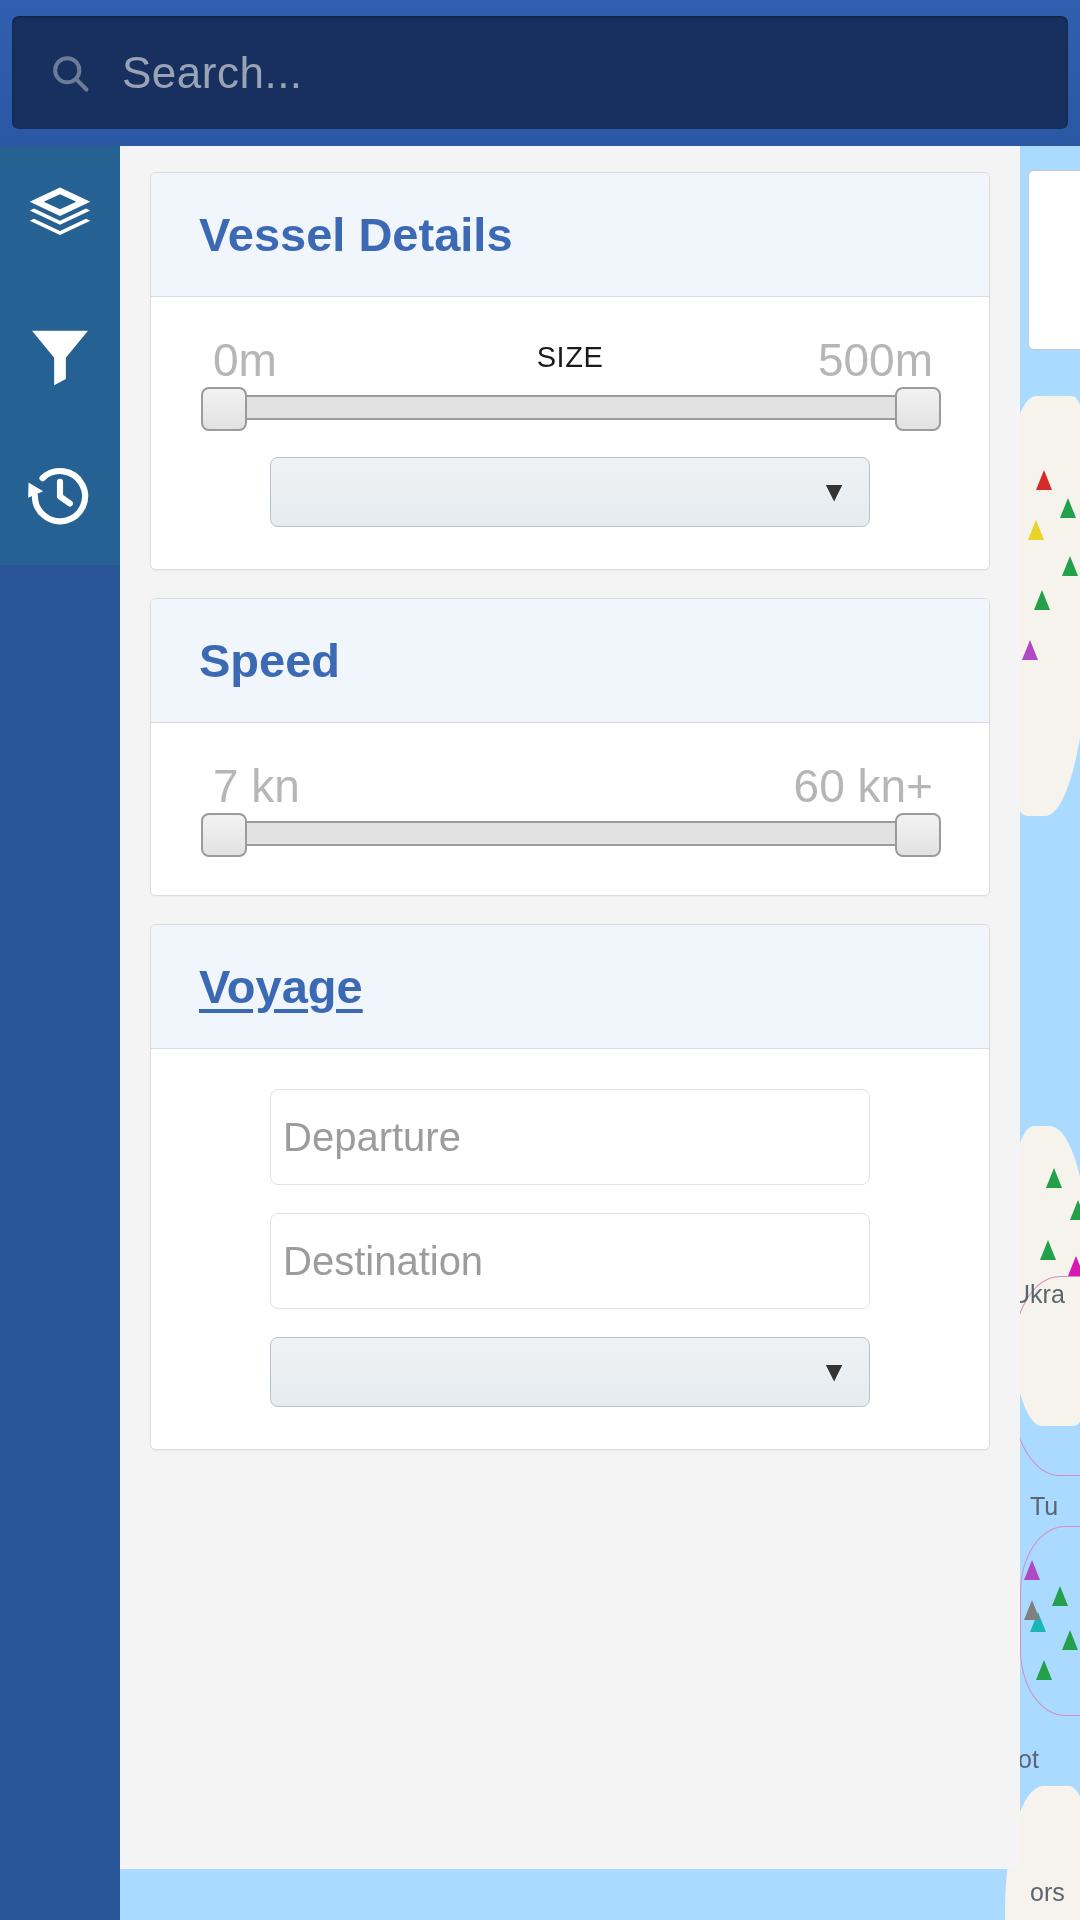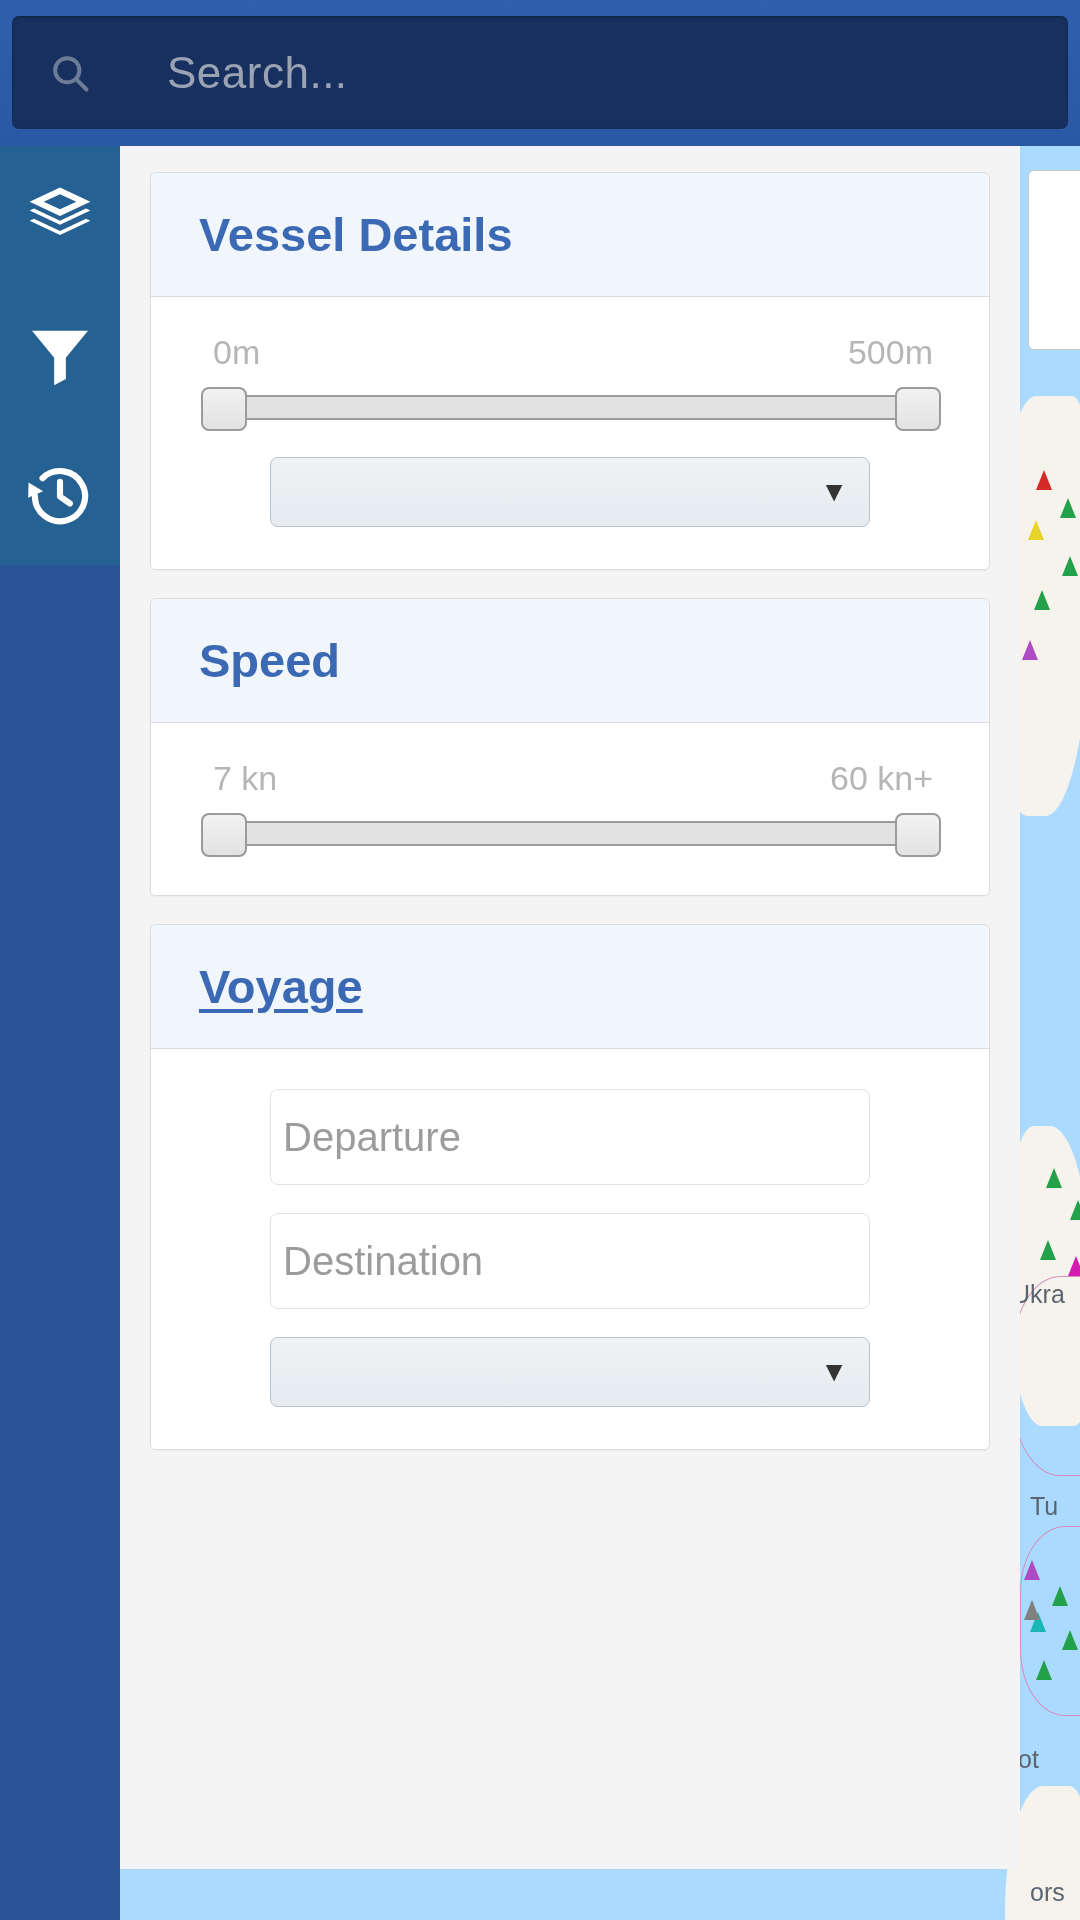--- a/index.html
+++ b/index.html
@@ -62,21 +62,20 @@
     left: 12px;
     top: 16px;
     width: 1056px;
     height: 113px;
     background: #17305f;
     border-radius: 7px;
     box-shadow: inset 0 1px 3px rgba(0,0,0,.35);
     display: flex;
     align-items: center;
     padding-left: 36px;
-    gap: 45px;
   }
   .search-icon {
     width: 44px; height: 44px;
     flex: 0 0 44px;
     margin-right: 30px;
     opacity: .65;
   }
   .search-input {
     flex: 1;
     background: transparent;
@@ -162,21 +161,21 @@
   .slider-group { margin-bottom: 30px; position: relative; }
   .slider-labels {
     position: relative;
     height: 46px;
     margin-bottom: 8px;
   }
   .slider-min, .slider-max {
     position: absolute;
     top: 0;
     color: #b6b6b6;
-    font-size: 34px;
+    font-size: 46px;
     font-family: "Liberation Sans", sans-serif;
   }
   .slider-min { left: 14px; }
   .slider-max { right: 8px; }
   .slider-name {
     position: absolute;
     left: 0; right: 0;
     top: 8px;
     text-align: center;
     color: #1a1a1a;
@@ -357,20 +356,21 @@
 
   <div class="card">
     <div class="card-head">
       <span class="card-title">Vessel Details</span>
     </div>
     <div class="card-body">
 
       <div class="slider-group">
         <div class="slider-labels">
           <span class="slider-min">0m</span>
+          <span class="slider-name">SIZE</span>
           <span class="slider-max">500m</span>
         </div>
         <div class="slider-track">
           <div class="slider-rail"></div>
           <div class="slider-handle handle-left"></div>
           <div class="slider-handle handle-right"></div>
         </div>
       </div>
 
 

